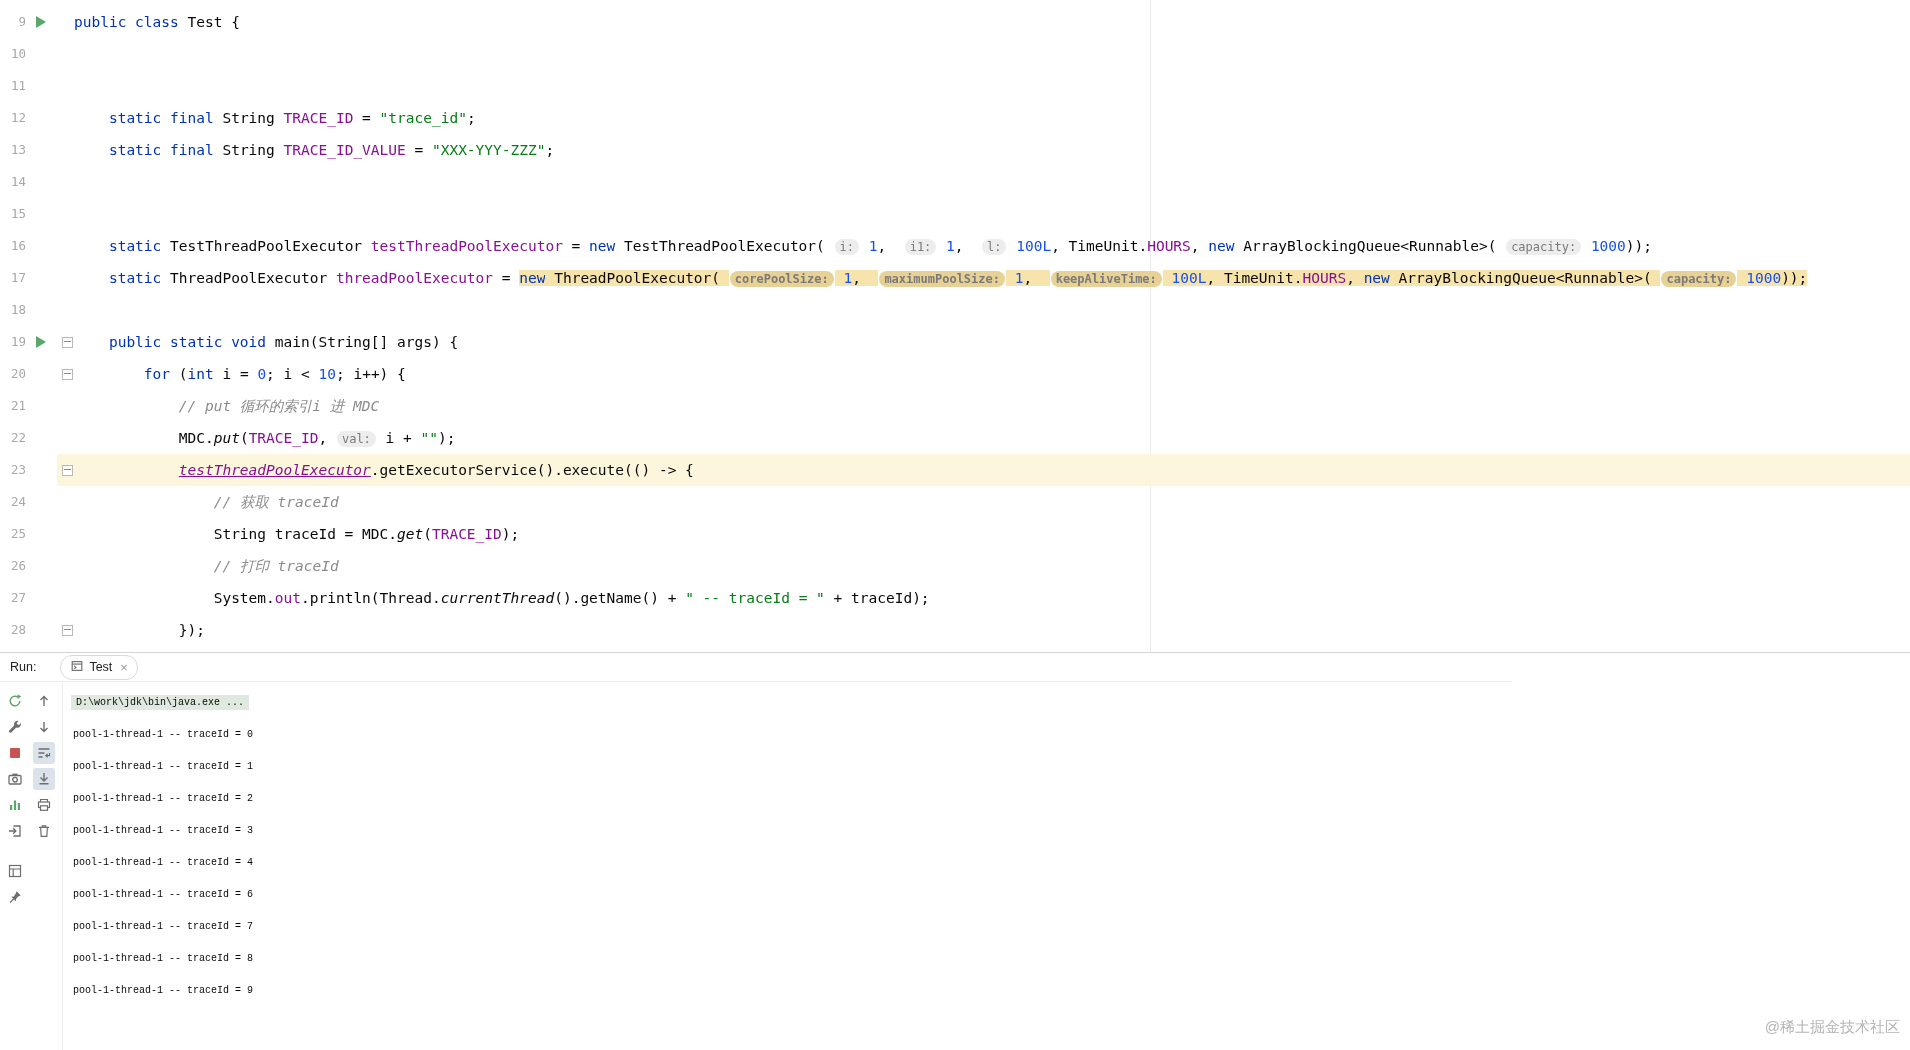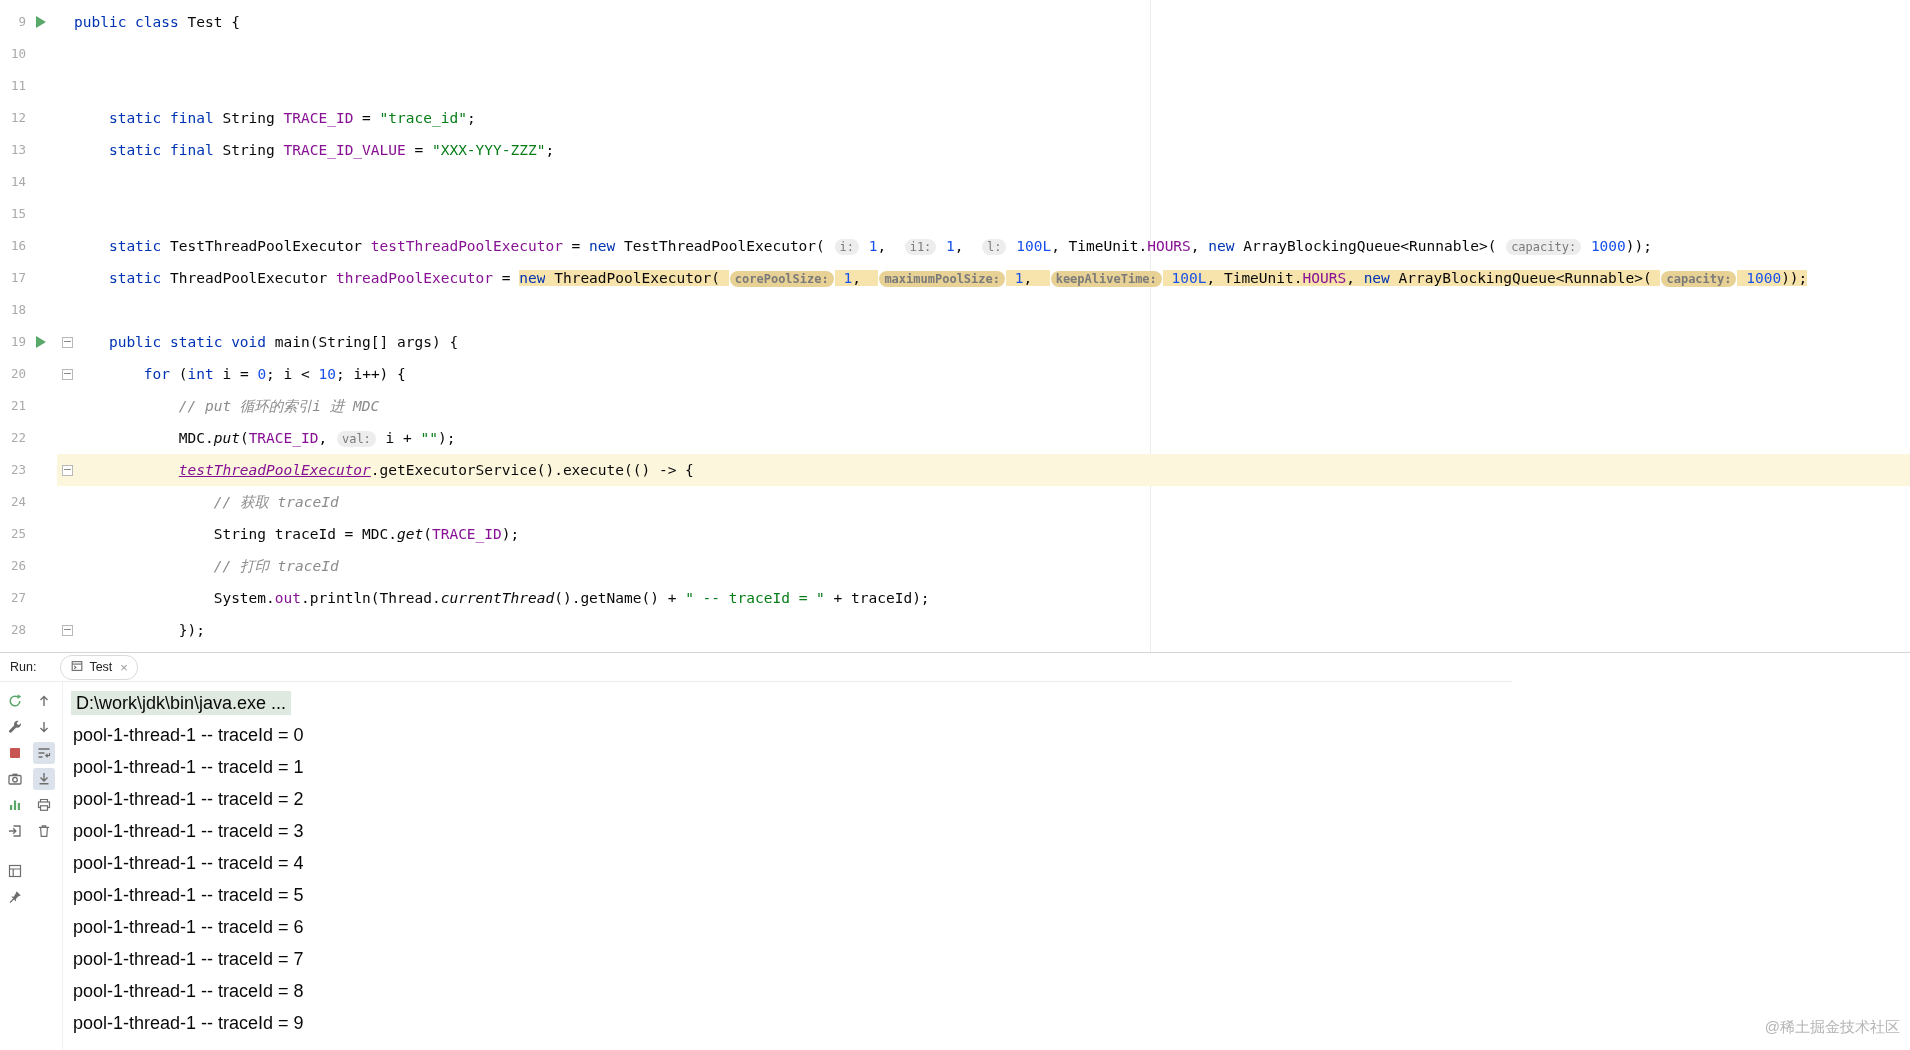--- a/index.html
+++ b/index.html
@@ -77,21 +77,21 @@
   #tcol2{left:33px;}
   .tbi{
     width:22px;height:22px;display:flex;align-items:center;justify-content:center;
     margin-bottom:4px;cursor:pointer;border-radius:3px;
   }
   .tbi.active{background:#dbe2eb;}
   .tbi.gap{margin-top:14px;}
   #console-output{margin-left:73px;padding-top:5px;}
   .cline{
     height:32px;line-height:32px;white-space:pre;
-    font-family:Liberation Sans, sans-serif;font-size:18px;color:#080808;
+    font-family:Liberation Mono, monospace;font-size:10px;color:#080808;
   }
   .cmd{background:var(--consoleCmdBg,#dfe9df);padding:2px 5px;margin-left:-2px;}
   
   #watermark{
     position:absolute;right:10px;top:1018px;color:var(--watermark,#b5b5b5);
     font-size:15px;z-index:5;
   }
 </style>
 </head>
 <body>
@@ -311,21 +311,20 @@
         </span>
       </div>
   </div>
   <div id="console-output">
       <div class="cline"><span class="cmd">D:\work\jdk\bin\java.exe ...</span></div>
       <div class="cline">pool-1-thread-1 -- traceId = 0</div>
       <div class="cline">pool-1-thread-1 -- traceId = 1</div>
       <div class="cline">pool-1-thread-1 -- traceId = 2</div>
       <div class="cline">pool-1-thread-1 -- traceId = 3</div>
       <div class="cline">pool-1-thread-1 -- traceId = 4</div>
-      <div class="cline">pool-1-thread-1 -- traceId = 5</div>
       <div class="cline">pool-1-thread-1 -- traceId = 6</div>
       <div class="cline">pool-1-thread-1 -- traceId = 7</div>
       <div class="cline">pool-1-thread-1 -- traceId = 8</div>
       <div class="cline">pool-1-thread-1 -- traceId = 9</div>
     </div>
 </div>
 
 <div id="watermark">@稀土掘金技术社区</div>
 
 </body></html>

